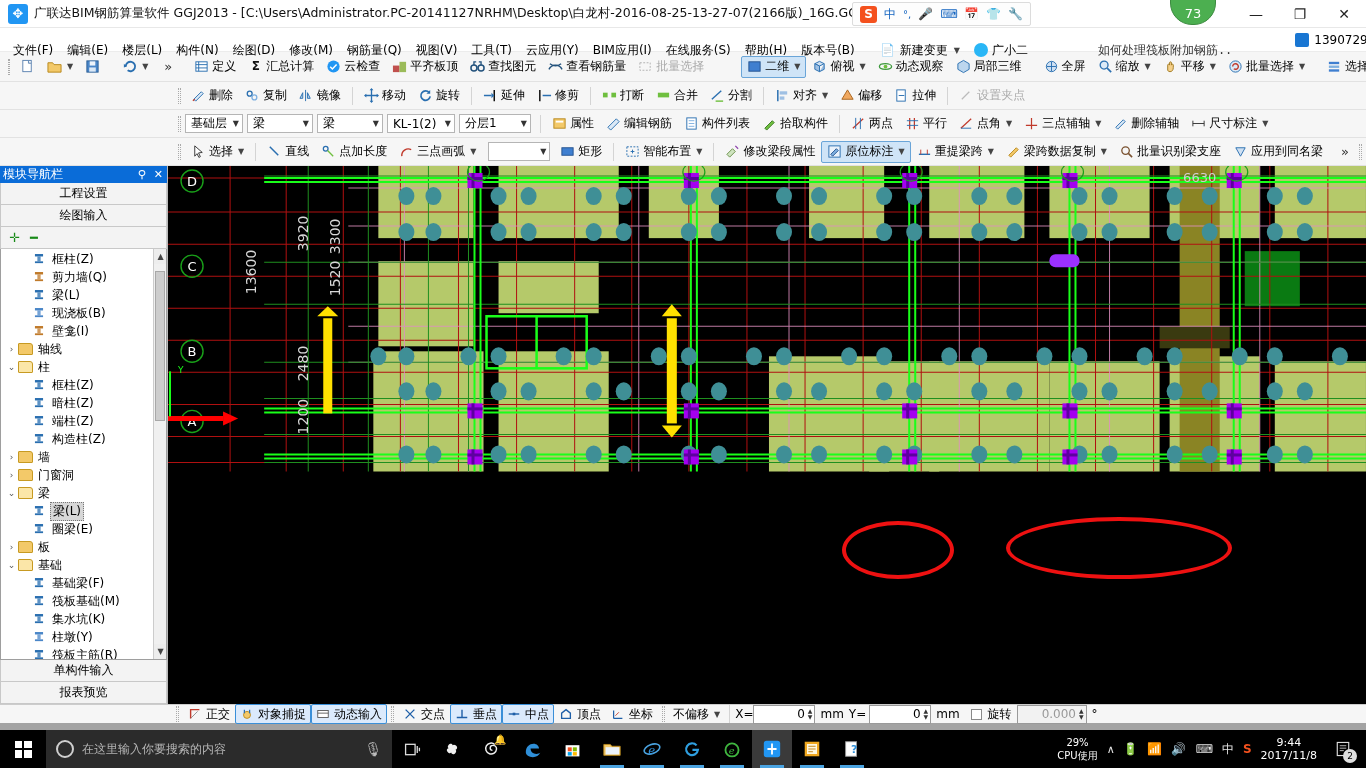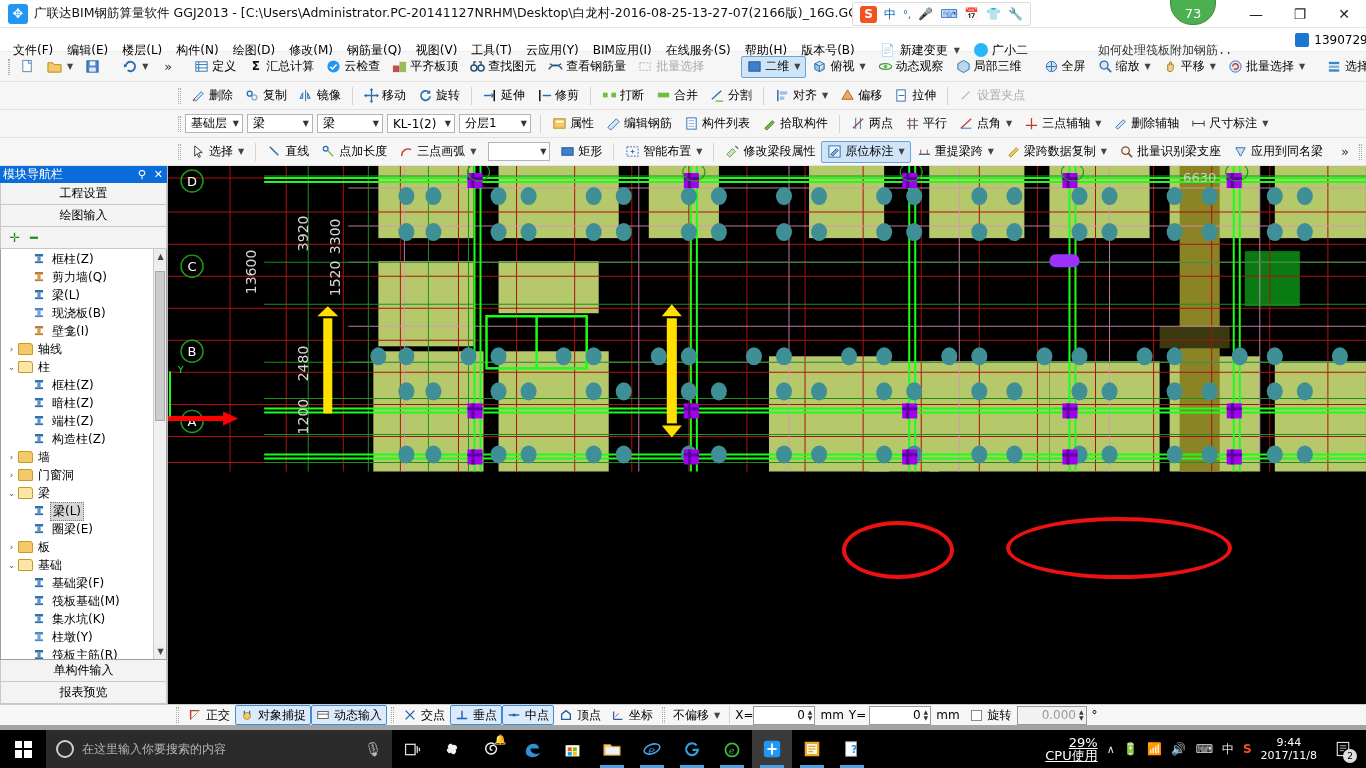--- a/index.html
+++ b/index.html
@@ -109,21 +109,21 @@
                     background:#cdcdcd; border:1px solid #a8a8a8; }
   .tscroll .ar { position:absolute; left:0; width:13px; height:15px; text-align:center;
                  font-size:8px; line-height:15px; color:#444; background:#ededed; }
   .tscroll .ar.up { top:0; } .tscroll .ar.dn { bottom:0; }
 
   
   .canvas-wrap { flex:1; position:relative; background:#000; overflow:hidden; }
   .canvas { position:absolute; inset:0; }
 
   
-  .snapbar { height:26px; background:#f6f6f6; border-top:1px solid #ccc; border-bottom:5px solid #a3a3a3;
+  .snapbar { height:26px; background:#f6f6f6; border-top:1px solid #ccc; border-bottom:7px solid #a3a3a3;
              display:flex; align-items:center; padding-left:172px; font-size:12px; white-space:nowrap; }
   .snapbtn { display:flex; align-items:center; gap:3px; padding:2px 4px; height:20px;
              border:1px solid transparent; border-radius:2px; }
   .snapbtn.on { background:#dbeafc; border-color:#3a8fd8; }
   .numinput { display:flex; align-items:center; border:1px solid #9a9a9a; background:#fff;
               height:19px; width:62px; justify-content:flex-end; padding-right:2px; font-size:12px; }
   .numinput.dis { background:#f2f2f2; color:#999; }
   .spin { display:flex; flex-direction:column; margin-left:3px; }
   .spin i { font-size:6px; line-height:6px; font-style:normal; color:#333; }
   .cbx { width:11px;height:11px;border:1px solid #8a8a8a;background:#fff;display:inline-block; }
@@ -158,21 +158,21 @@
   .mic { color:#bdbdbd; font-size:14px; }
   .tbicon { width:40px;height:38px;display:flex;align-items:center;justify-content:center;
             position:relative; }
   .tbicon.run::after { content:''; position:absolute; bottom:0; left:8px; width:24px; height:3px;
                        background:#4aa3e0; }
   .tbicon.act { background:#3a3a3a; }
   .tray { margin-left:auto; display:flex; align-items:center; gap:9px; padding-right:6px;
           color:#e6e6e6; font-size:12px; }
   .clock { text-align:center; line-height:13px; font-size:11px; color:#fff;
            font-family:"DejaVu Sans","Liberation Sans",sans-serif; }
-  .cpu { color:#fff; text-align:right; line-height:13px; font-size:13px;text-decoration:underline; }
+  .cpu { color:#fff; text-align:center; line-height:13px; font-size:10px; }
   .notif { width:34px;height:38px;display:flex;align-items:center;justify-content:center;
            position:relative; }
   .badge2 { position:absolute; right:3px; bottom:5px; width:14px;height:14px;border-radius:50%;
             background:#e0e0e0;color:#000;font-size:9px;line-height:14px;text-align:center; }
 
   
   .redell { position:absolute; border:4px solid #ee1111; border-radius:50%;
             pointer-events:none; }
 </style>
 </head>

